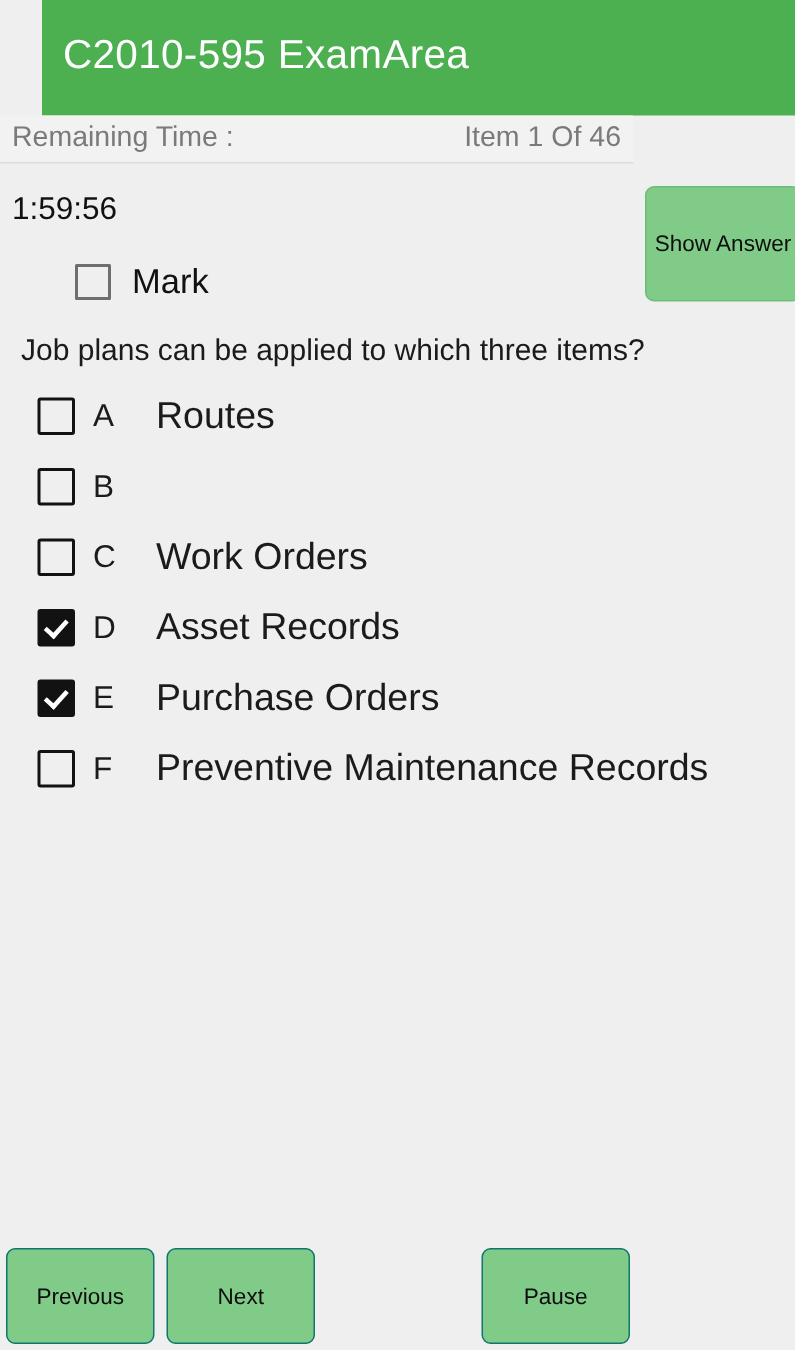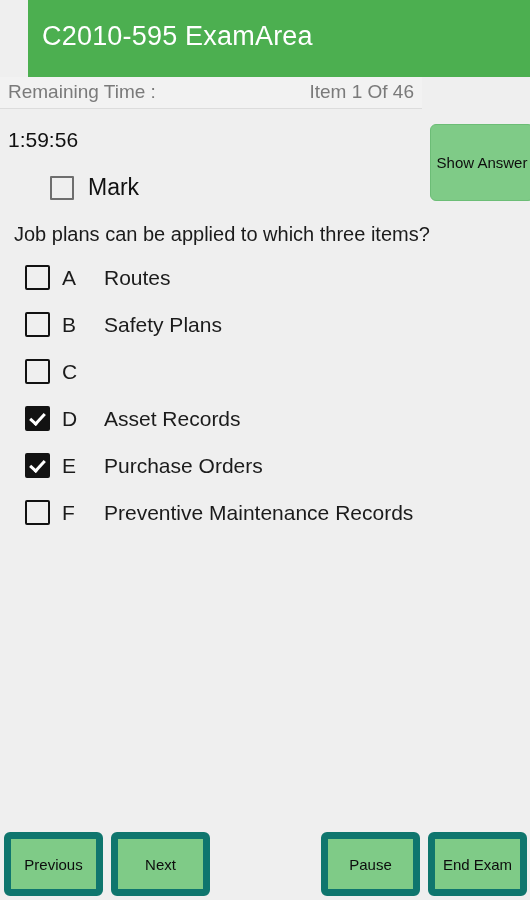--- a/index.html
+++ b/index.html
@@ -168,39 +168,39 @@
   }
   .opt-letter {
     margin-left: 12px;
     width: 22px;
     font-size: 21px;
     color: #1b1b1b;
     flex: none;
   }
   .opt-text {
     margin-left: 20px;
-    font-size: 21px;
+    font-size: 25px;
     color: #1b1b1b;
     white-space: nowrap;
   }
 
   
   .bottom-bar {
     position: absolute;
     left: 0;
     bottom: 0;
     width: 530px;
     height: 78px;
   }
   .nav-btn {
     position: absolute;
     top: 10px;
     height: 64px;
     background: #7fcb87;
-    border: 7px solid #0f766e;
+    border: 1px solid #0f766e;
     border-radius: 6px;
     box-sizing: border-box;
     color: #0d0d0d;
     font-size: 15px;
     display: flex;
     align-items: center;
     justify-content: center;
     white-space: nowrap;
   }
   .btn-previous { left: 4px;   width: 99px; }
@@ -233,25 +233,25 @@
 
 <div class="options" id="options-container">
     <div class="option-row">
       <div class="opt-box"></div>
       <div class="opt-letter">A</div>
       <div class="opt-text">Routes</div>
     </div>
     <div class="option-row">
       <div class="opt-box"></div>
       <div class="opt-letter">B</div>
-      <div class="opt-text">Safety Plans</div>
     </div>
     <div class="option-row">
       <div class="opt-box"></div>
       <div class="opt-letter">C</div>
+      <div class="opt-text">Work Orders</div>
     </div>
     <div class="option-row">
       <div class="opt-box checked"></div>
       <div class="opt-letter">D</div>
       <div class="opt-text">Asset Records</div>
     </div>
     <div class="option-row">
       <div class="opt-box checked"></div>
       <div class="opt-letter">E</div>
       <div class="opt-text">Purchase Orders</div>
@@ -260,14 +260,13 @@
       <div class="opt-box"></div>
       <div class="opt-letter">F</div>
       <div class="opt-text">Preventive Maintenance Records</div>
     </div>
   </div>
 
 <div class="bottom-bar">
   <div class="nav-btn btn-previous">Previous</div>
   <div class="nav-btn btn-pause">Pause</div>
   <div class="nav-btn btn-next">Next</div>
-  <div class="nav-btn btn-endexam">End Exam</div>
 </div>
 
 </body></html>

